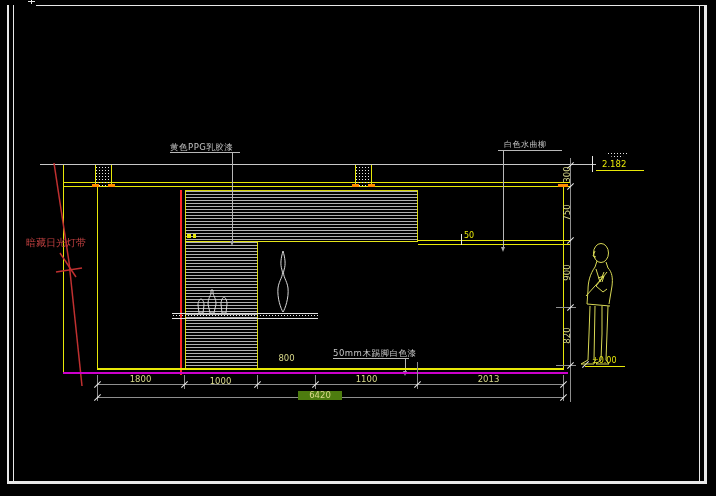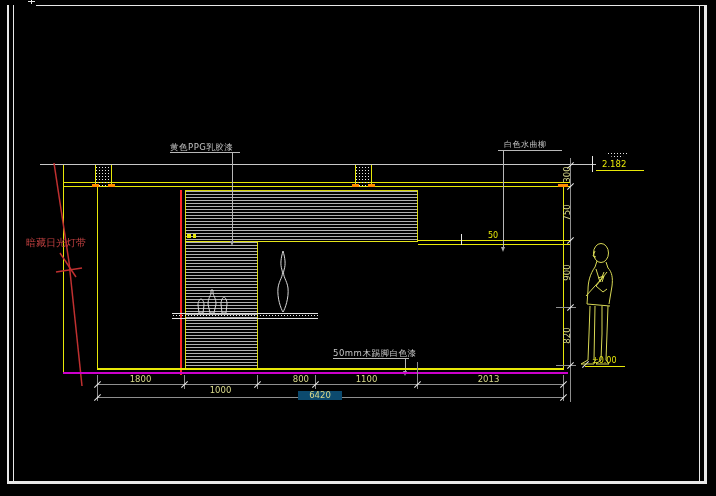--- a/index.html
+++ b/index.html
@@ -69,21 +69,21 @@
 
   <div class="abs stripes panel-border" style="left:185px;top:190px;width:233px;height:52px;"></div>
   <div class="abs stripes" style="left:185px;top:242px;width:73px;height:127px;border-left:1px solid rgba(235,235,10,0.9);border-right:1px solid rgba(235,235,10,0.9);border-bottom:1px solid rgba(235,235,10,0.9);box-sizing:border-box;"></div>
   <div class="abs rline" style="left:180px;top:190px;width:2px;height:185px;"></div>
   <div class="abs yline" style="left:187px;top:234px;width:4px;height:4px;"></div>
   <div class="abs yline" style="left:193px;top:234px;width:3px;height:4px;"></div>
 
   <div class="abs yline" style="left:418px;top:240px;width:152px;height:1px;"></div>
   <div class="abs yline" style="left:418px;top:244px;width:152px;height:1px;"></div>
   <div class="abs wline" style="left:461px;top:234px;width:1px;height:11px;"></div>
-  <div class="abs yellowtext" style="left:464px;top:231px;width:14px;font-size:8px;margin-left:24px;">50</div>
+  <div class="abs yellowtext" style="left:464px;top:231px;width:14px;font-size:8px;">50</div>
 
   <div class="abs stipple" style="left:172px;top:313px;width:146px;height:6px;border-top:1px solid #E0E0E0;border-bottom:1px solid #E0E0E0;box-sizing:border-box;"></div>
 
   <svg class="abs" style="left:194px;top:286px;" width="40" height="28" viewBox="0 0 40 28">
     <g fill="none" stroke="#D8D8D8" stroke-width="1">
       <path d="M5 27 L4 19 C4 15 6 13 7 13 C8 13 10 15 10 19 L9 27 Z"></path>
       <path d="M16 27 L14 18 C14 13 16 10 17 8 L17 4 L19 4 L19 8 C20 10 22 13 22 18 L20 27 Z"></path>
       <path d="M28 27 L27 18 C27 14 29 11 30 11 C31 11 33 14 33 18 L32 27 Z"></path>
     </g>
   </svg>
@@ -153,29 +153,29 @@
 
   <div class="abs gline" style="left:97px;top:384px;width:466px;height:1px;"></div>
   <div class="tick" style="left:93px;top:384px;"></div>
   <div class="tick" style="left:180px;top:384px;"></div>
   <div class="tick" style="left:253px;top:384px;"></div>
   <div class="tick" style="left:311px;top:384px;"></div>
   <div class="tick" style="left:413px;top:384px;"></div>
   <div class="tick" style="left:559px;top:384px;"></div>
 
   <div class="abs dimtext" style="left:118px;top:375px;width:45px;">1800</div>
-  <div class="abs dimtext" style="left:198px;top:386px;width:45px;">1000</div>
-  <div class="abs dimtext" style="left:264px;top:375px;width:45px;text-align:right;">800</div>
+  <div class="abs dimtext" style="left:198px;top:377px;width:45px;">1000</div>
+  <div class="abs dimtext" style="left:264px;top:354px;width:45px;">800</div>
   <div class="abs dimtext" style="left:344px;top:375px;width:45px;">1100</div>
   <div class="abs dimtext" style="left:466px;top:375px;width:45px;">2013</div>
 
   <div class="abs gline" style="left:97px;top:397px;width:466px;height:1px;"></div>
   <div class="tick" style="left:93px;top:397px;"></div>
   <div class="tick" style="left:559px;top:397px;"></div>
-  <div class="abs dimtext" style="left:298px;top:391px;width:44px;background:#0c4a6e;">6420</div>
+  <div class="abs dimtext" style="left:298px;top:391px;width:44px;background:#4d7c0f;">6420</div>
 
   <div class="abs gline" style="left:570px;top:158px;width:1px;height:244px;"></div>
   <div class="abs gline" style="left:556px;top:307px;width:20px;height:1px;"></div>
   <div class="abs gline" style="left:556px;top:365px;width:20px;height:1px;"></div>
   <div class="tick" style="left:566px;top:165px;"></div>
   <div class="tick" style="left:566px;top:186px;"></div>
   <div class="tick" style="left:566px;top:240px;"></div>
   <div class="tick" style="left:566px;top:307px;"></div>
   <div class="tick" style="left:566px;top:365px;"></div>
 

